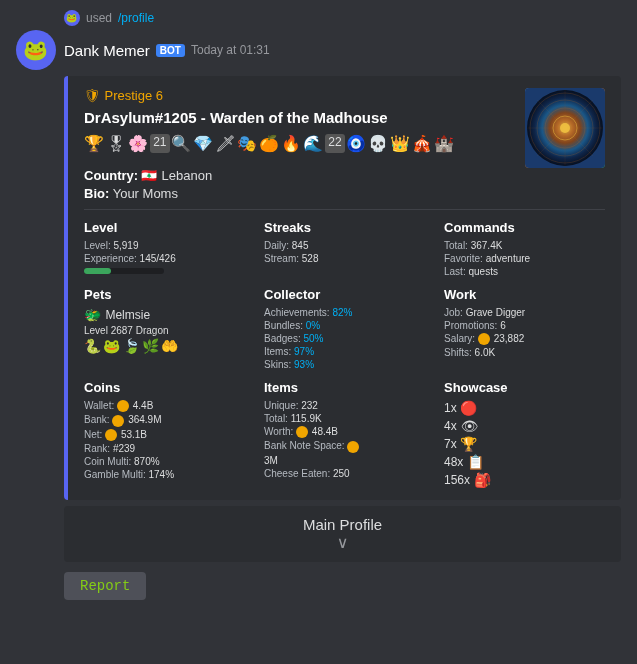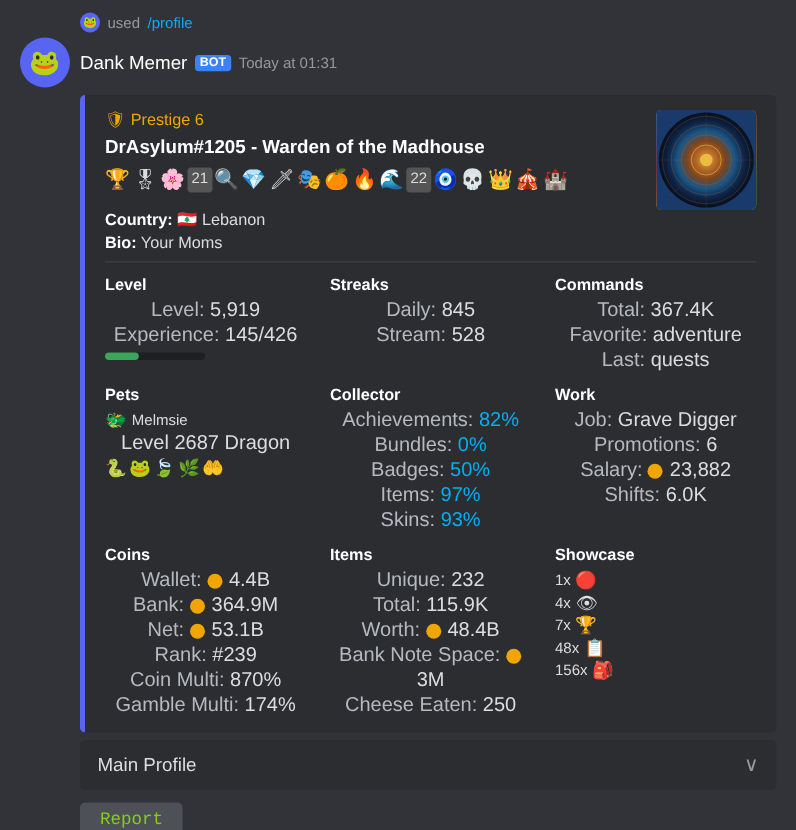--- a/index.html
+++ b/index.html
@@ -162,23 +162,22 @@
     }
 
     .stat-section-title {
       font-weight: 700;
       font-size: 13px;
       color: #ffffff;
       margin-bottom: 3px;
     }
 
     .stat-line {
-      font-size: 16px;
+      font-size: 10px;
       color: #dcddde;
-      text-align: center;
     }
 
     .stat-line .label {
       color: #b5bac1;
     }
 
     .stat-highlight {
       color: #00aff4;
     }
 
@@ -240,20 +239,21 @@
       display: flex;
       justify-content: space-between;
       align-items: center;
       padding: 10px 14px;
       background: #2b2d31;
       border-radius: 4px;
       margin-left: 48px;
       max-width: 570px;
       margin-top: 4px;
       cursor: pointer;
+      flex-direction: column;
     }
 
     .main-profile-label {
       font-size: 15px;
       color: #dcddde;
       font-weight: 500;
     }
 
     .chevron-icon {
       color: #96989d;

